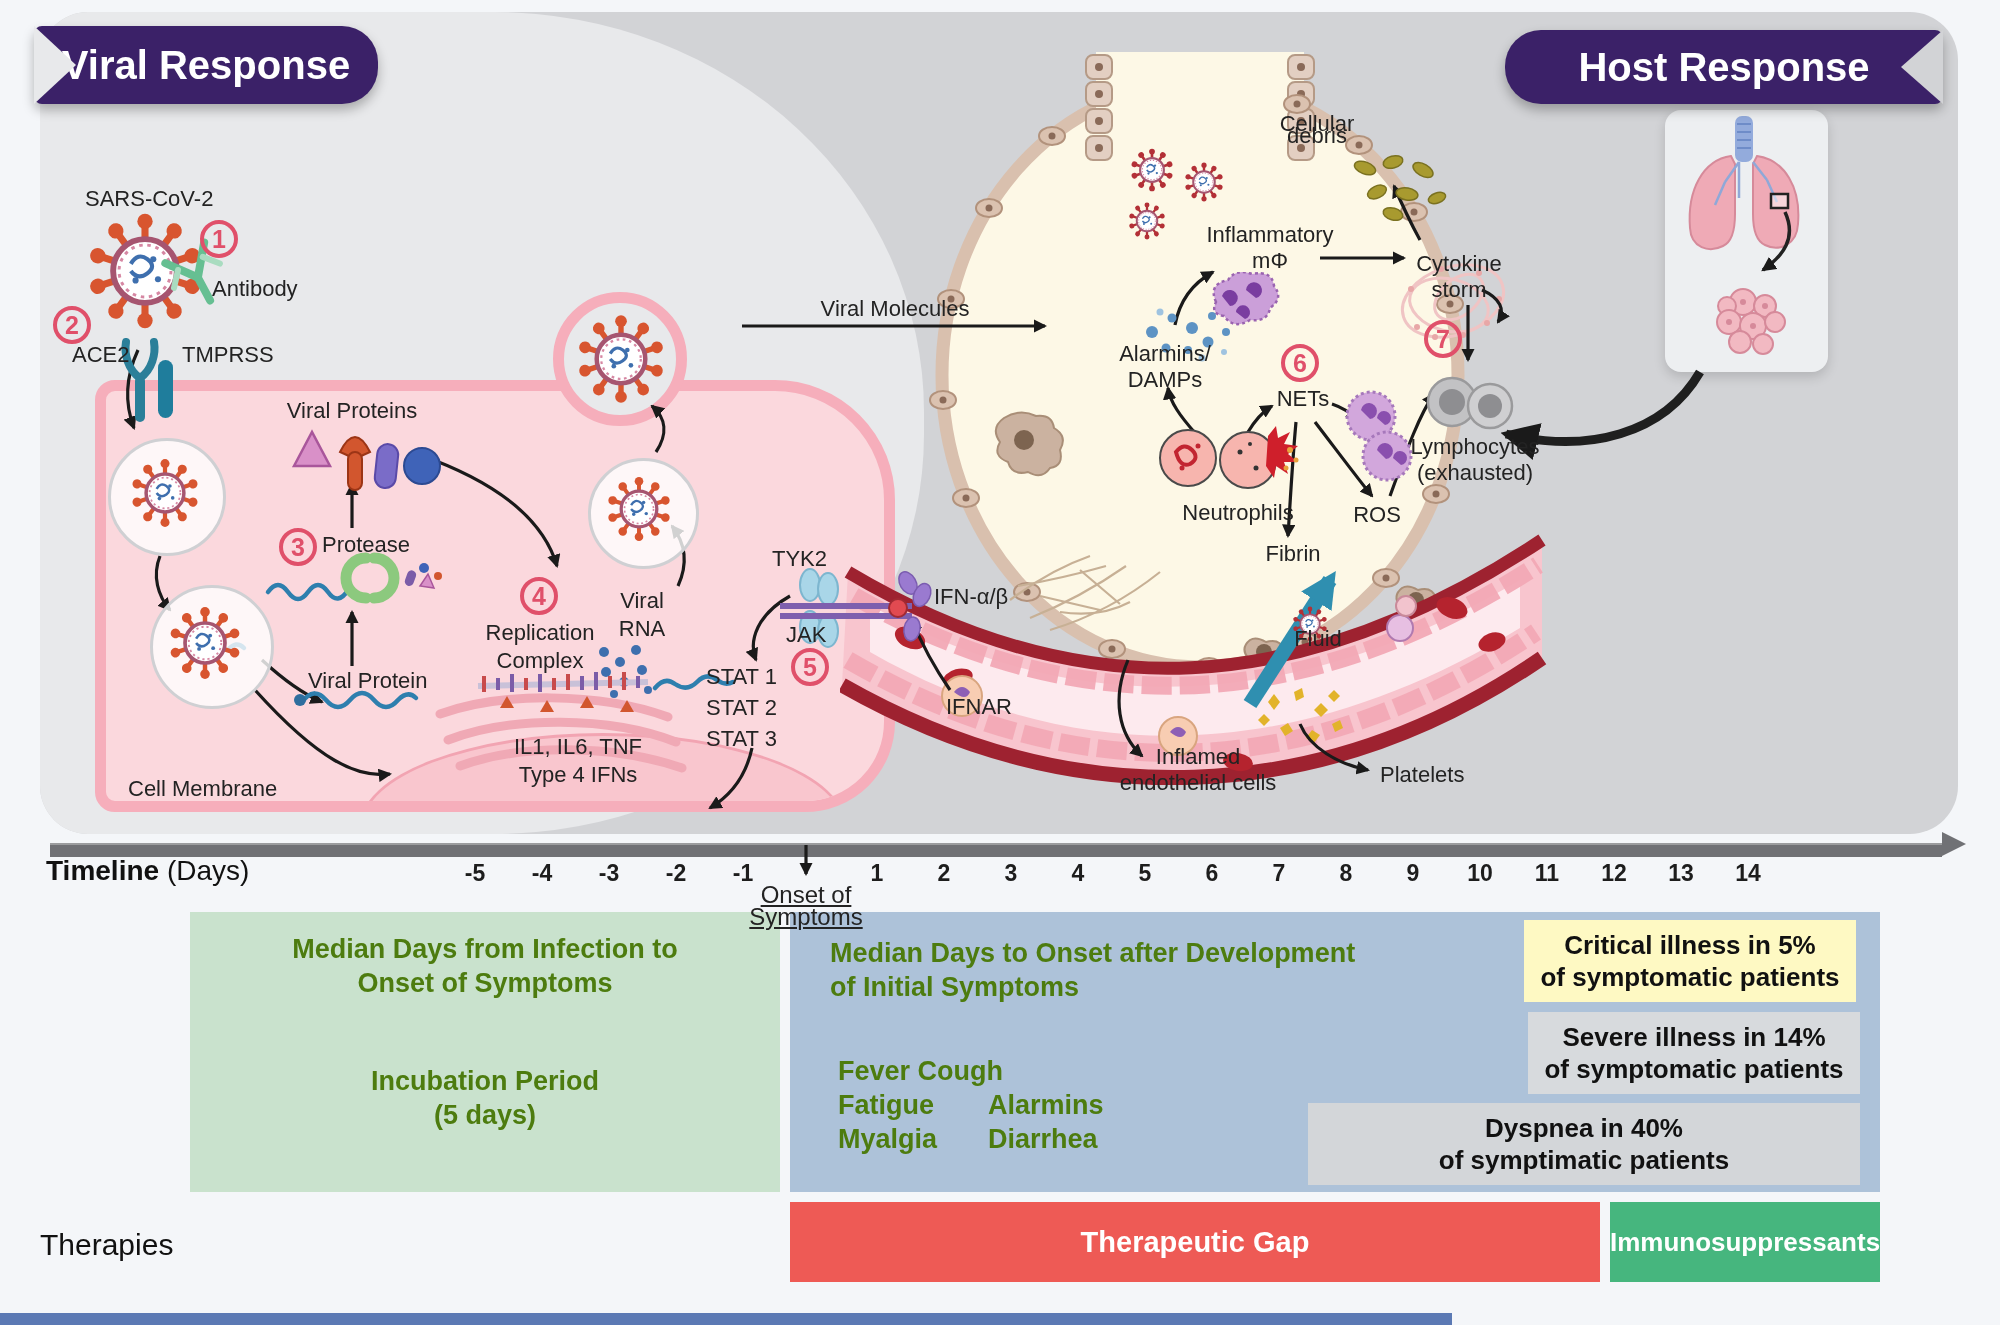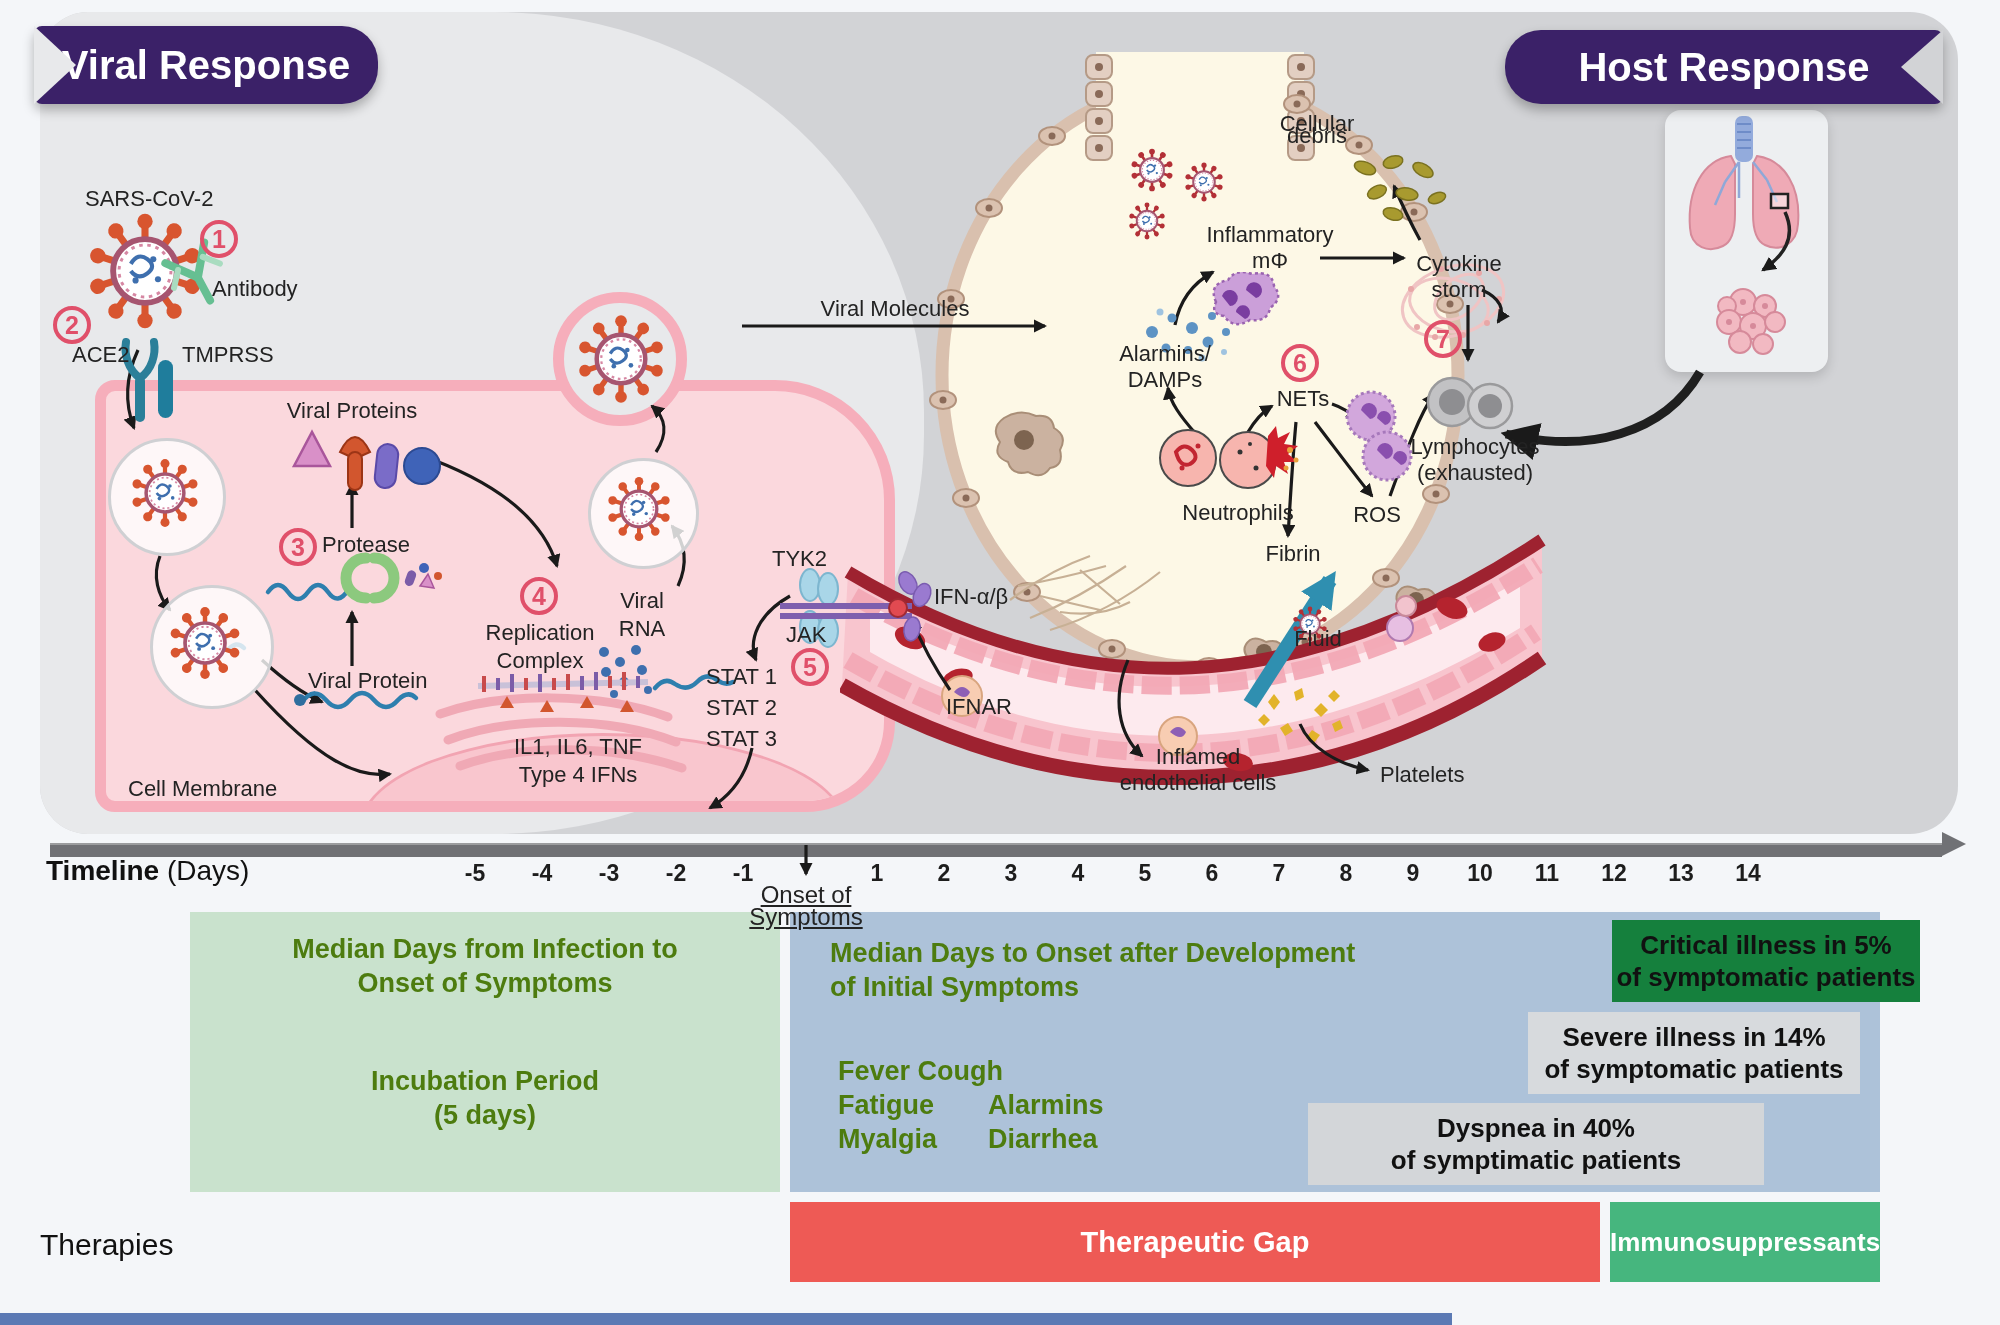--- a/index.html
+++ b/index.html
@@ -627,29 +627,29 @@
   <div class="heading c" style="left:485px;top:1098px">(5 days)</div>
 
   <div class="heading" style="left:830px;top:936px">Median Days to Onset after Development</div>
   <div class="heading" style="left:830px;top:970px">of Initial Symptoms</div>
   <div class="heading" style="left:838px;top:1054px">Fever Cough</div>
   <div class="heading" style="left:838px;top:1088px">Fatigue</div>
   <div class="heading" style="left:988px;top:1088px">Alarmins</div>
   <div class="heading" style="left:838px;top:1122px">Myalgia</div>
   <div class="heading" style="left:988px;top:1122px">Diarrhea</div>
 
-  <div class="callout" style="left:1612px;top:920px;width:308px;height:82px;background:#15803d">
+  <div class="callout" style="left:1524px;top:920px;width:332px;height:82px;background:#fef9c3">
     <div>Critical illness in 5%</div>
     <div>of symptomatic patients</div>
   </div>
   <div class="callout" style="left:1528px;top:1012px;width:332px;height:82px;background:#d7dadd">
     <div>Severe illness in 14%</div>
     <div>of symptomatic patients</div>
   </div>
-  <div class="callout" style="left:1308px;top:1103px;width:456px;height:82px;background:#d3d6d9">
+  <div class="callout" style="left:1308px;top:1103px;width:552px;height:82px;background:#d3d6d9">
     <div>Dyspnea in 40%</div>
     <div>of symptimatic patients</div>
   </div>
 
   <div class="a" style="left:40px;top:1228px;font-size:30px;color:#111;z-index:20">Therapies</div>
   <div class="tbar-item" style="left:790px;width:810px;background:#ee5a55">
     <span>Therapeutic Gap</span>
   </div>
   <div class="tbar-item" style="left:1610px;width:270px;background:#46b67e;font-size:26px">
     <span>Immunosuppressants</span>

